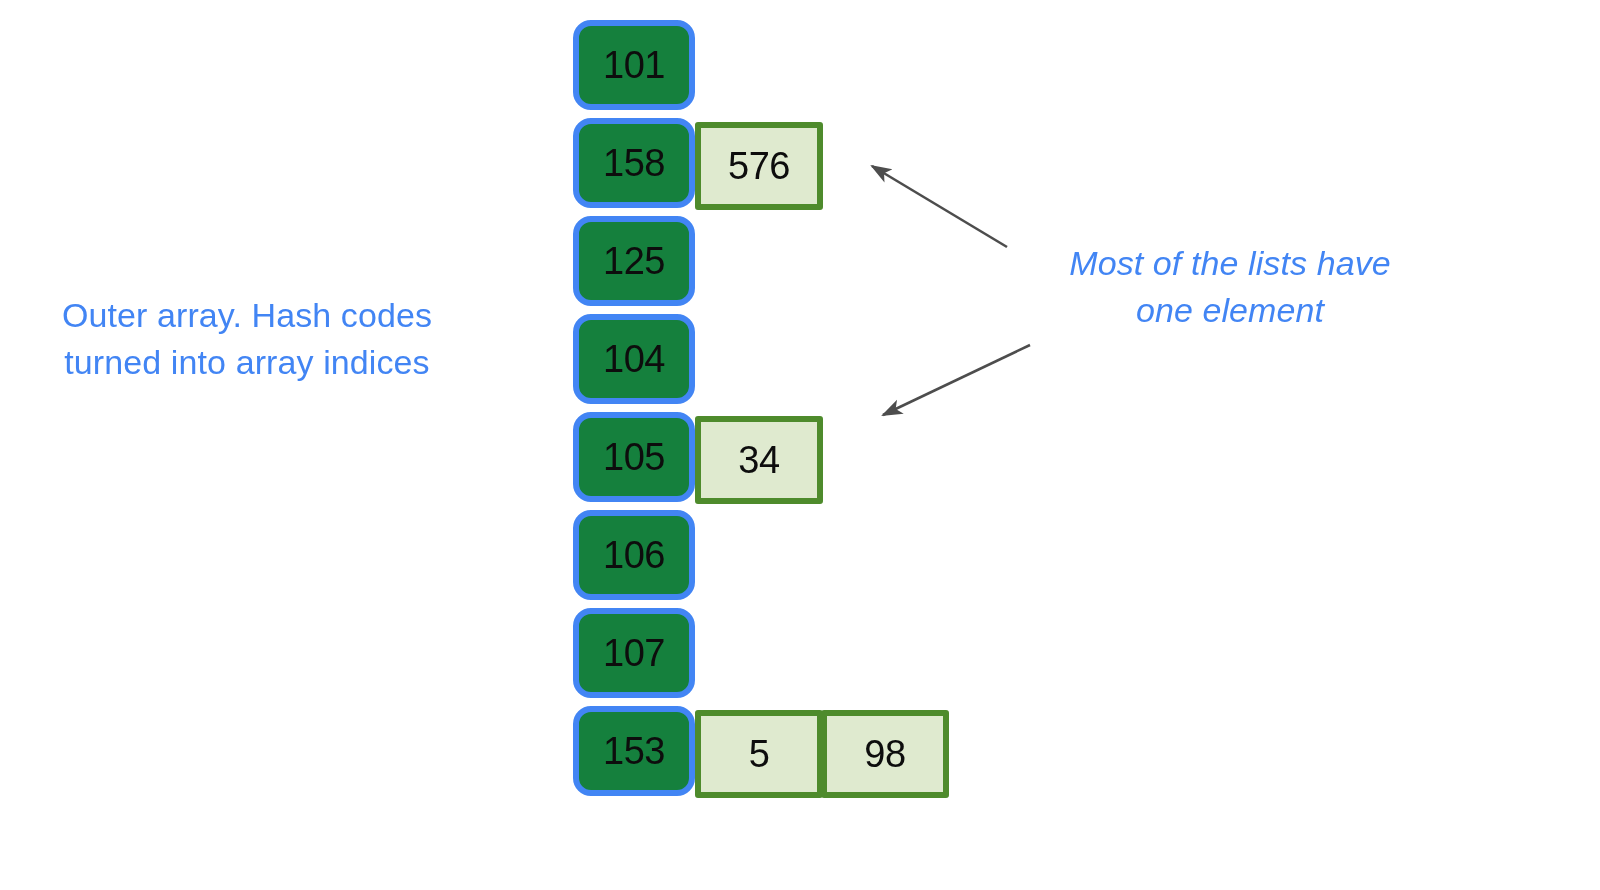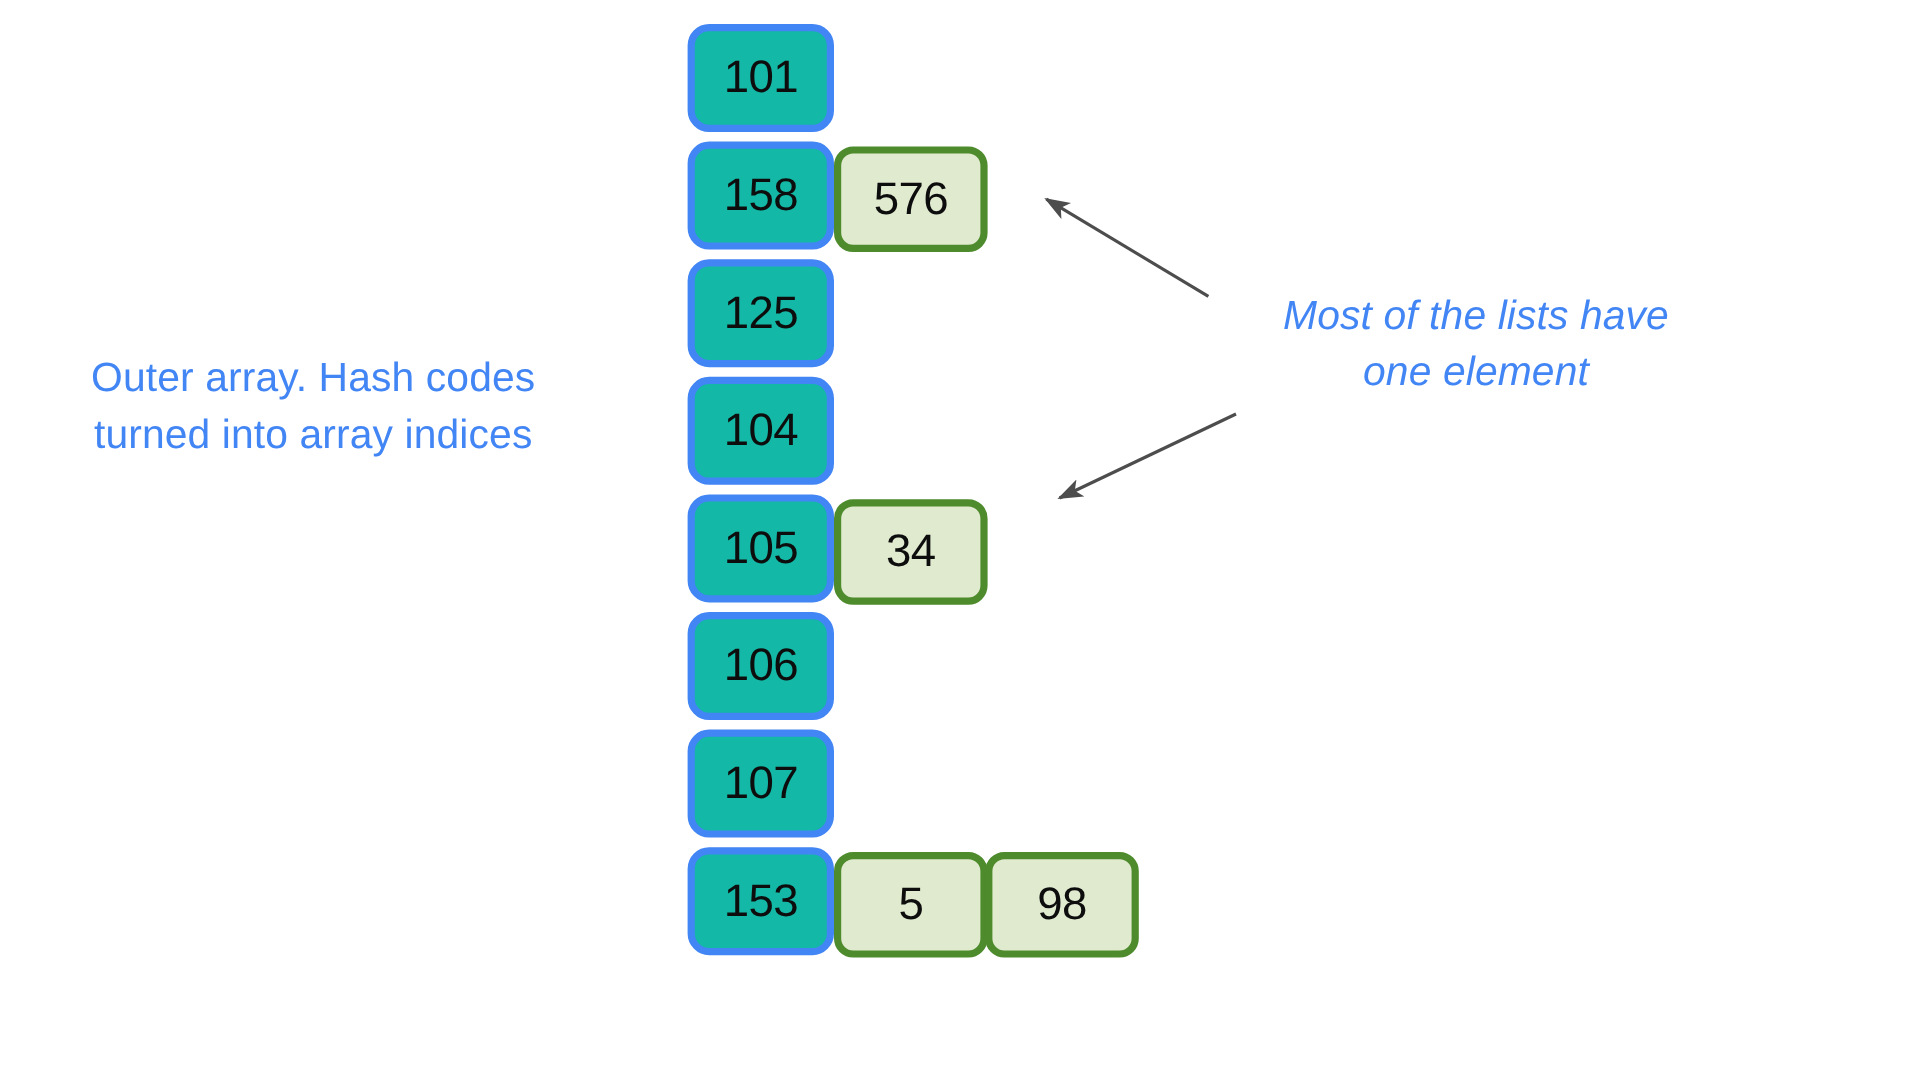--- a/index.html
+++ b/index.html
@@ -28,21 +28,21 @@
     position: absolute;
     color: #4285f4;
     font-family: "Liberation Sans", sans-serif;
     font-size: 34px;
     line-height: 1.38;
     letter-spacing: 0.1px;
     white-space: pre-line;
     font-weight: 400;
   }
   #ann-outer-array {
-    left: 26px;
+    left: 12px;
     top: 292px;
     width: 470px;
     text-align: center;
   }
   #ann-most-lists {
     left: 1020px;
     top: 240px;
     width: 420px;
     text-align: center;
     font-style: italic;
@@ -75,21 +75,21 @@
   }
   .index-cell {
     position: absolute;
     left: 0;
     top: 0;
     width: 122px;
     height: 90px;
     box-sizing: border-box;
     border: 6px solid #4285f4;
     border-radius: 18px;
-    background: #14b8a6;
+    background: #15803d;
     display: flex;
     align-items: center;
     justify-content: center;
     z-index: 2;
   }
   .index-cell .cell-text {
     font-size: 38px;
     color: #0d0d0d;
     line-height: 1;
     font-weight: 400;
@@ -103,21 +103,21 @@
     height: 82px;
     display: flex;
     align-items: stretch;
     z-index: 1;
   }
   .node-cell {
     box-sizing: border-box;
     min-width: 128px;
     height: 88px;
     border: 6px solid #4e8b2c;
-    border-radius: 16px;
+    border-radius: 3px;
     background: #dfeacf;
     display: flex;
     align-items: center;
     justify-content: center;
     margin-left: -2px;
   }
   .node-cell:first-child {
     margin-left: 0;
   }
   .node-cell .cell-text {

